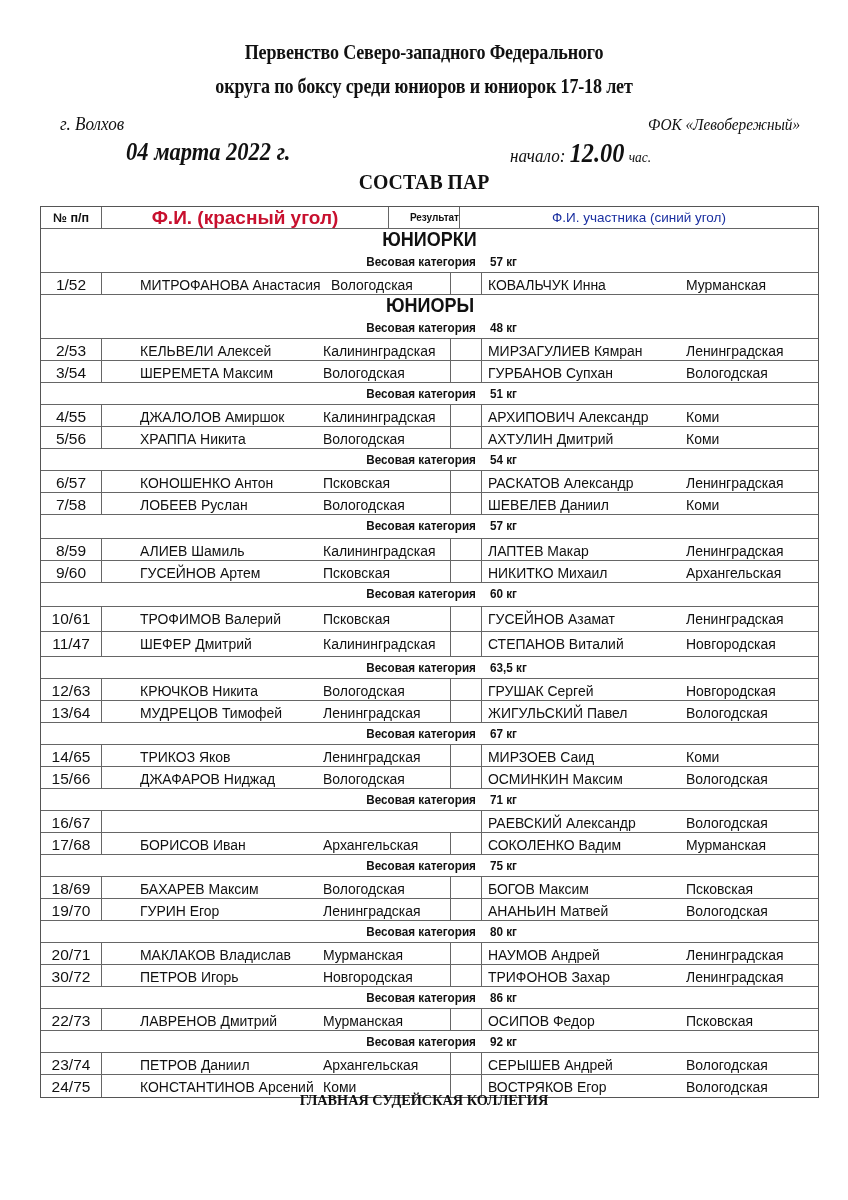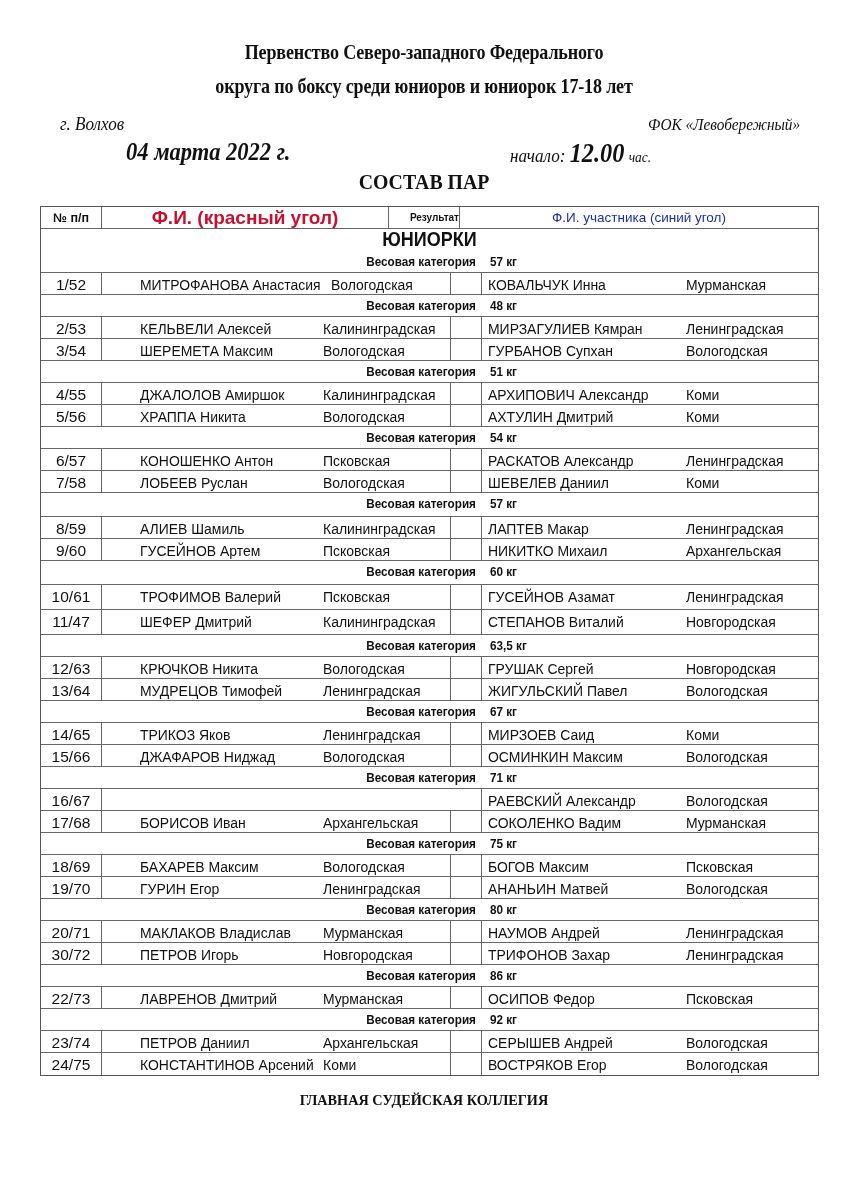--- a/index.html
+++ b/index.html
@@ -83,20 +83,21 @@
         <div class="cell c-red">
           <span class="nm">МИТРОФАНОВА Анастасия</span>
           <span class="rg rg-r" style="left: 197px;">Вологодская</span>
         </div>
         <div class="cell c-res"></div>
         <div class="cell c-blue">
           <span class="nm">КОВАЛЬЧУК Инна</span>
           <span class="rg rg-b">Мурманская</span>
         </div>
       </div>
+      <div class="row section"><span>ЮНИОРЫ</span></div>
       <div class="row cat">
         <span class="lbl">Весовая категория</span>
         <span class="wt">48 кг</span>
       </div>
       <div class="row">
         <div class="cell c-num">2/53</div>
         <div class="cell c-red">
           <span class="nm">КЕЛЬВЕЛИ Алексей</span>
           <span class="rg rg-r">Калининградская</span>
         </div>

